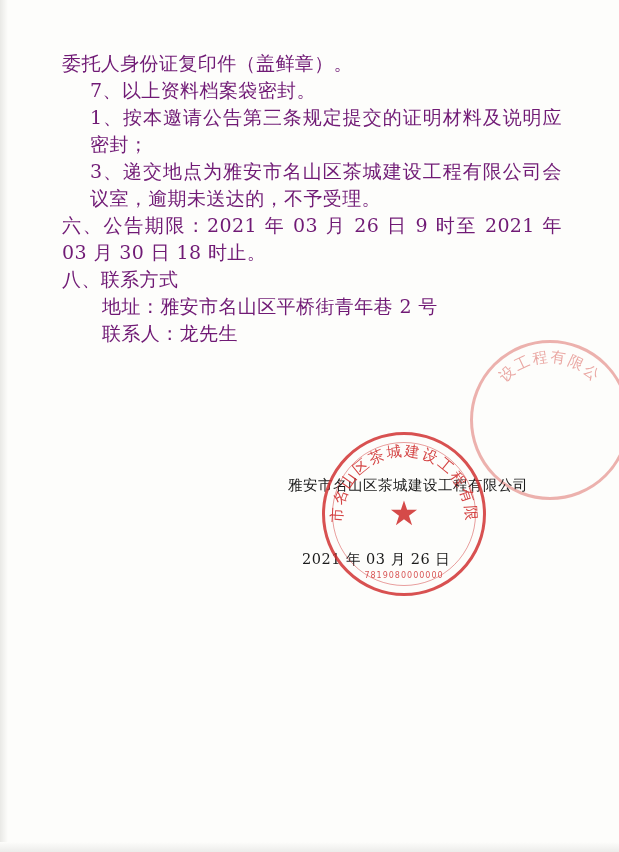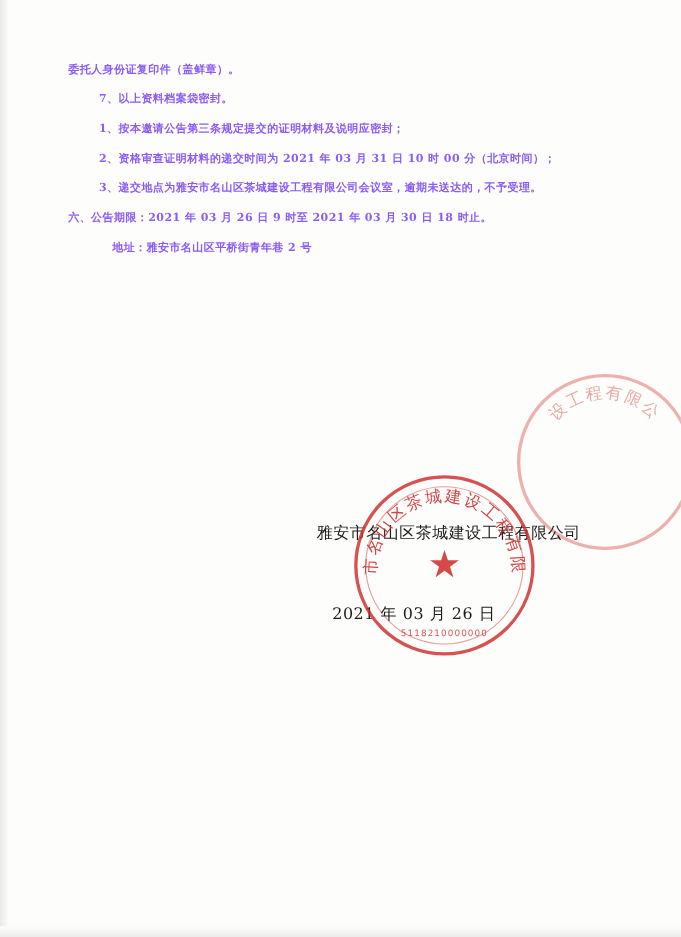--- a/index.html
+++ b/index.html
@@ -20,27 +20,26 @@
     height: 852px;
     background: #fdfdfb;
   }
   .doc-body {
     position: absolute;
     left: 62px;
     top: 50px;
     width: 500px;
   }
   .para {
-    font-size: 10px;
+    font-size: 19px;
     line-height: 27px;
     letter-spacing: 0.4px;
     text-align: justify;
     margin: 0 0 0 0;
-    color: #8b5cf6;
-    font-weight: bold;
+    color: #701a75;
   }
   .indent-0 { text-indent: 0; }
   .indent-1 { text-indent: 0; padding-left: 0; }
   .indent-2 { padding-left: 28px; }
   .contact-line {
     padding-left: 40px;
   }
   .sign-block {
     position: absolute;
     left: 288px;
@@ -167,25 +166,26 @@
 
 <div class="page">
 
   <div class="scan-edge-left"></div>
   <div class="scan-edge-bottom"></div>
 
   <div class="doc-body">
     <p class="para indent-0">委托人身份证复印件（盖鲜章）。</p>
     <p class="para indent-2">7、以上资料档案袋密封。</p>
     <p class="para indent-2">1、按本邀请公告第三条规定提交的证明材料及说明应密封；</p>
-    <p class="para indent-2">2、资格审查证明材料的递交时间为 2021 年 03 月 31 日 10 时 00 分（北京时间）；</p>
     <p class="para indent-2">3、递交地点为雅安市名山区茶城建设工程有限公司会议室，逾期未送达的，不予受理。</p>
     <p class="para indent-1">六、公告期限：2021 年 03 月 26 日 9 时至 2021 年 03 月 30 日 18 时止。</p>
+    <p class="para indent-1">八、联系方式</p>
 
     <p class="para contact-line">地址：雅安市名山区平桥街青年巷 2 号</p>
+    <p class="para contact-line">联系人：龙先生</p>
   </div>
 
   <div class="seal2">
     <div class="seal2-ring"></div>
     <svg class="seal2-arc" viewBox="0 0 160 160">
       <defs>
         <path id="arc2" d="M 22,80 A 58,58 0 0 1 138,80" fill="none"></path>
       </defs>
       <text>
         <textPath href="#arc2" startOffset="50%" text-anchor="middle">设工程有限公</textPath>
@@ -203,16 +203,16 @@
     <div class="seal-ring-inner"></div>
     <svg class="seal-arc" viewBox="0 0 164 164">
       <defs>
         <path id="arc1" d="M 20,86 A 62,62 0 0 1 144,86" fill="none"></path>
       </defs>
       <text>
         <textPath href="#arc1" startOffset="50%" text-anchor="middle">雅安市名山区茶城建设工程有限公司</textPath>
       </text>
     </svg>
     <div class="seal-star">★</div>
-    <div class="seal-code">5118210000000</div>
+    <div class="seal-code">7819080000000</div>
   </div>
 
 </div>
 
 </body></html>

